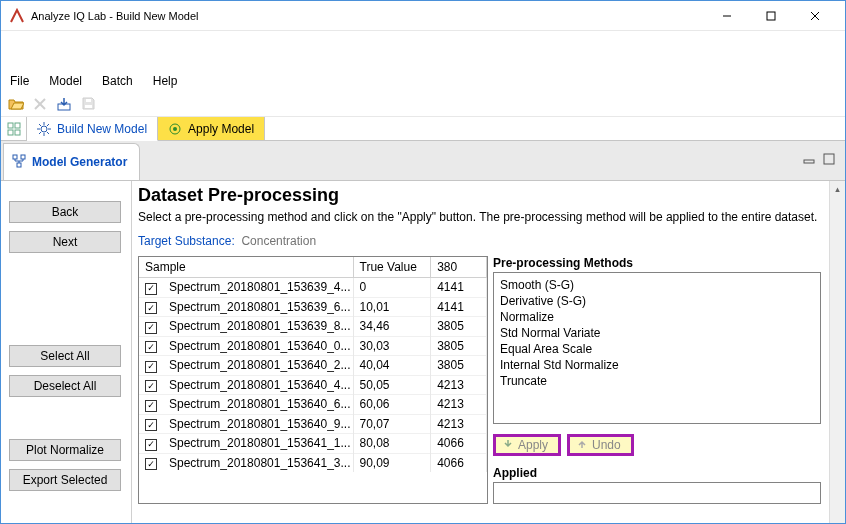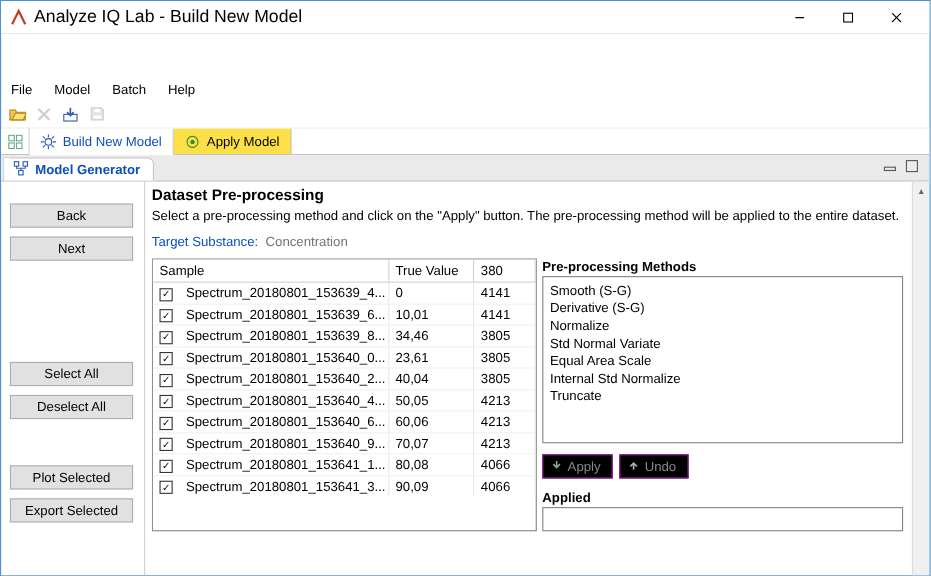--- a/index.html
+++ b/index.html
@@ -2,21 +2,21 @@
 <html><head>
 <meta charset="utf-8">
 <style>
   * { box-sizing: border-box; }
   html, body { margin:0; padding:0; font-family: "Segoe UI", Tahoma, sans-serif; font-size:12px; color:#000; }
   body { width:846px; height:524px; border:1px solid #4a90d9; background:#fff; overflow:hidden; position:relative; }
 
   
   .titlebar { height:30px; display:flex; align-items:center; padding:0 8px; background:#fff; border-bottom:1px solid #e8e8e8; }
   .titlebar .app-icon { width:16px; height:16px; margin-right:6px; }
-  .titlebar .title { flex:1; font-size:16px; }
+  .titlebar .title { flex:1; font-size:11px; }
   .titlebar .win-controls { display:flex; }
   .win-btn { width:44px; height:28px; display:flex; align-items:center; justify-content:center; }
   .win-btn svg { stroke:#000; stroke-width:1; fill:none; }
 
   
   .menubar { height:20px; display:flex; align-items:center; padding:0 1px; gap:4px;margin-top:40px; }
   .menu-item { padding:1px 8px; }
 
   
   .toolbar { height:26px; display:flex; align-items:center; padding:0 4px; gap:2px; border-bottom:1px solid #e8e8e8; }
@@ -25,58 +25,58 @@
 
   
   .perspective-bar { height:24px; display:flex; align-items:stretch; border-bottom:1px solid #c5c5c5; background:#fff; }
   .persp-icon-cell { width:26px; display:flex; align-items:center; justify-content:center; border-right:1px solid #c5c5c5; }
   .persp-tab { display:flex; align-items:center; padding:0 10px; gap:6px; border-right:1px solid #c5c5c5; background:#fde047; }
   .persp-tab.active { background:#fff; border-bottom:1px solid #fff; margin-bottom:-1px; font-weight:400; }
   .persp-tab.active .plabel { color:#0a4fbf; }
   .persp-tab .pic { display:inline-flex; }
 
   
-  .viewtabs { height:24px; display:flex; align-items:stretch; background:#eaeaea; border-bottom:1px solid #c5c5c5; padding-left:2px; }
+  .viewtabs { height:40px; display:flex; align-items:stretch; background:#eaeaea; border-bottom:1px solid #c5c5c5; padding-left:2px; }
   .viewtab { display:flex; align-items:center; gap:6px; padding:0 12px 0 8px; background:#fff; border:1px solid #c5c5c5; border-bottom:none; border-top-right-radius:6px; margin-top:2px; }
   .viewtab .vlabel { font-weight:bold; color:#0a4fbf; }
   .viewtabs .spacer { flex:1; }
   .view-mini { display:flex; align-items:center; gap:8px; padding-right:10px; }
 
   
   .main { display:flex; height: calc(524px - 30px - 20px - 26px - 24px - 24px - 18px); overflow:hidden; }
   .sidebar { width:130px; padding:20px 8px 8px 8px; display:flex; flex-direction:column; gap:8px; }
   .side-gap { height:76px; }
   .sidebtn { width:112px; height:22px; border:1px solid #adadad; background:#e1e1e1; font-size:12px; display:flex; align-items:center; justify-content:center; cursor:default; }
 
   .content { flex:1; padding:4px 6px 0 6px; border-left:1px solid #d0d0d0; overflow:hidden; position:relative; }
   .content-inner { height:100%; overflow:hidden; }
   .right-scroll { position:absolute; right:0; top:0; width:16px; height:100%; background:#f0f0f0; border-left:1px solid #dcdcdc; }
   .right-scroll .up, .right-scroll .down { height:16px; display:flex; align-items:center; justify-content:center; color:#666; font-size:9px; }
   .right-scroll .down { position:absolute; bottom:0; width:100%; }
 
-  h2.section-title { margin:0 0 4px 0; font-size:14px; font-weight:bold; }
+  h2.section-title { margin:0 0 4px 0; font-size:18px; font-weight:bold; }
   .section-desc { margin:0 0 10px 0; }
   .target-line { margin:6px 0 8px 0; }
   .target-label { color:#0a4fbf; }
   .target-value { color:#737373; }
 
   .data-row { display:flex; gap:5px; width:calc(100% - 18px); }
   .table-wrap { border:1px solid #828282; width:350px; }
   table.samples { border-collapse:collapse; width:100%; font-size:12px; }
   table.samples th { text-align:left; font-weight:normal; background:#fff; padding:3px 6px; border-right:1px solid #d0d0d0; border-bottom:1px solid #d0d0d0; }
   table.samples td { padding:2px 6px; border-right:1px solid #e8e8e8; border-top:1px solid #f0f0f0; white-space:nowrap; overflow:hidden; }
   table.samples td.chk { width:18px; text-align:center; border-right:none;}
   .chkbox { width:12px; height:12px; border:1px solid #333; display:inline-flex; align-items:center; justify-content:center; font-size:9px; line-height:1; }
 
   .methods-panel { flex:1; min-width:180px; }
   .methods-title { font-weight:bold; margin-bottom:2px; }
   .methods-list { border:1px solid #828282; padding:4px 6px; height:152px; }
   .methods-list div { padding:1px 0; }
   .method-buttons { margin-top:10px; display:flex; gap:6px; }
-  .mbtn { height:22px; border:1px solid #a21caf; background:#000000; padding:0 10px 0 6px; display:flex; align-items:center; gap:4px; color:#888; }
+  .mbtn { height:22px; border:3px solid #a21caf; background:#fef9c3; padding:0 10px 0 6px; display:flex; align-items:center; gap:4px; color:#888; }
   .applied-title { font-weight:bold; margin-top:10px; }
   .applied-box { border:1px solid #828282; height:22px; margin-top:2px; }
 
   
   .bottom-scroll { height:18px; background:#f0f0f0; border-top:1px solid #dcdcdc; display:flex; align-items:center; justify-content:space-between; padding:0 2px;}
   .bottom-scroll .arrow { width:16px; text-align:center; color:#666; font-size:10px; }
 
   .col-sample { width:190px; max-width:190px; }
   .col-tv { width:78px; }
   .col-380 { width:56px; }
@@ -208,21 +208,21 @@
 </div>
 
 <div class="main">
   <div class="sidebar">
     <div class="sidebtn">Back</div>
     <div class="sidebtn">Next</div>
     <div class="side-gap"></div>
     <div class="sidebtn">Select All</div>
     <div class="sidebtn">Deselect All</div>
     <div style="height:26px"></div>
-    <div class="sidebtn">Plot Selected</div>
+    <div class="sidebtn">Plot Normalize</div>
     <div class="sidebtn">Export Selected</div>
   </div>
 
   <div class="content">
     <div class="content-inner">
     <h2 class="section-title">Dataset Pre-processing</h2>
     <div class="section-desc">Select a pre-processing method and click on the "Apply" button. The pre-processing method will be applied to the entire dataset.</div>
     <div class="target-line">
       <span class="target-label">Target Substance:</span>
       &nbsp;<span class="target-value">Concentration</span>
@@ -253,21 +253,21 @@
                 </tr>
                 <tr>
                   <td class="chk"><span class="chkbox">✓</span></td>
                   <td class="col-sample">Spectrum_20180801_153639_8...</td>
                   <td class="col-tv">34,46</td>
                   <td class="col-380">3805</td>
                 </tr>
                 <tr>
                   <td class="chk"><span class="chkbox">✓</span></td>
                   <td class="col-sample">Spectrum_20180801_153640_0...</td>
-                  <td class="col-tv">23,61</td>
+                  <td class="col-tv">30,03</td>
                   <td class="col-380">3805</td>
                 </tr>
                 <tr>
                   <td class="chk"><span class="chkbox">✓</span></td>
                   <td class="col-sample">Spectrum_20180801_153640_2...</td>
                   <td class="col-tv">40,04</td>
                   <td class="col-380">3805</td>
                 </tr>
                 <tr>
                   <td class="chk"><span class="chkbox">✓</span></td>

